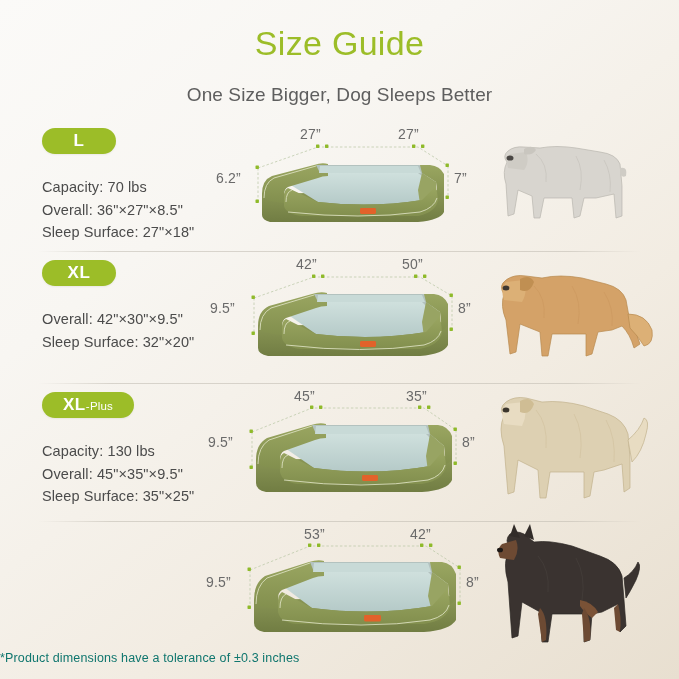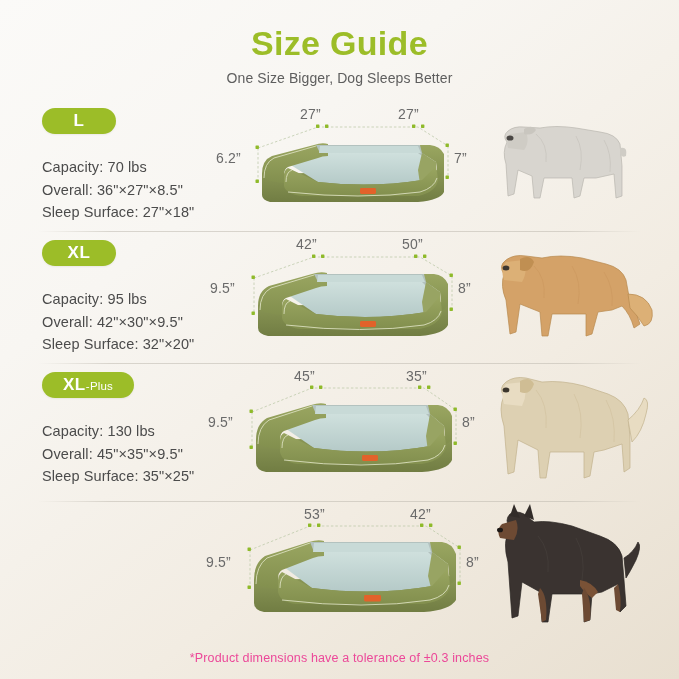--- a/index.html
+++ b/index.html
@@ -23,30 +23,30 @@
     box-sizing: border-box;
   }
 
   
   .header {
     text-align: center;
     padding-top: 24px;
   }
   .title {
     font-size: 34px;
-    font-weight: bold;
+    font-weight: normal;
     color: #9cbd28;
     letter-spacing: 0.3px;
     line-height: 1.15;
     margin: 0;
   }
   .subtitle {
-    font-size: 14px;
+    font-size: 19px;
     color: #5e5e5e;
-    margin-top: 7px;
+    margin-top: 21px;
     letter-spacing: 0.1px;
     font-weight: 400;
   }
 
   
   .rows {
     margin-top: 14px;
   }
   .row {
     position: relative;
@@ -129,23 +129,22 @@
     height: 100%;
   }
   .dog-svg { display: block; }
 
   
   .footer {
     position: absolute;
     left: 0;
     right: 0;
     bottom: 14px;
-    text-align: center;
     font-size: 12.5px;
-    color: #ec4899;
+    color: #0f766e;
     letter-spacing: 0.15px;
   }
 </style>
 </head>
 <body>
 
 <div class="page">
 
   <div class="header">
     <div class="title">Size Guide</div>
@@ -251,21 +250,20 @@
       <div class="row-divider"></div>
     </div>
 
     <div class="row r2">
       <div class="spec">
         <div class="badge">
           <span>XL</span>
             <span class="suffix"></span>
         </div>
         <div class="spec-lines">
-          <div class="spec-line">Capacity: 95 lbs</div>
           <div class="spec-line">Overall: 42"×30"×9.5"</div>
           <div class="spec-line">Sleep Surface: 32"×20"</div>
         </div>
       </div>
 
       <div class="bed-wrap">
         <svg class="bed-svg" width="258" height="128" viewBox="0 0 258 128">
           <defs>
             <linearGradient id="bolsterG2" x1="0" y1="0" x2="0" y2="1">
               <stop offset="0" stop-color="#9aa661"></stop>

